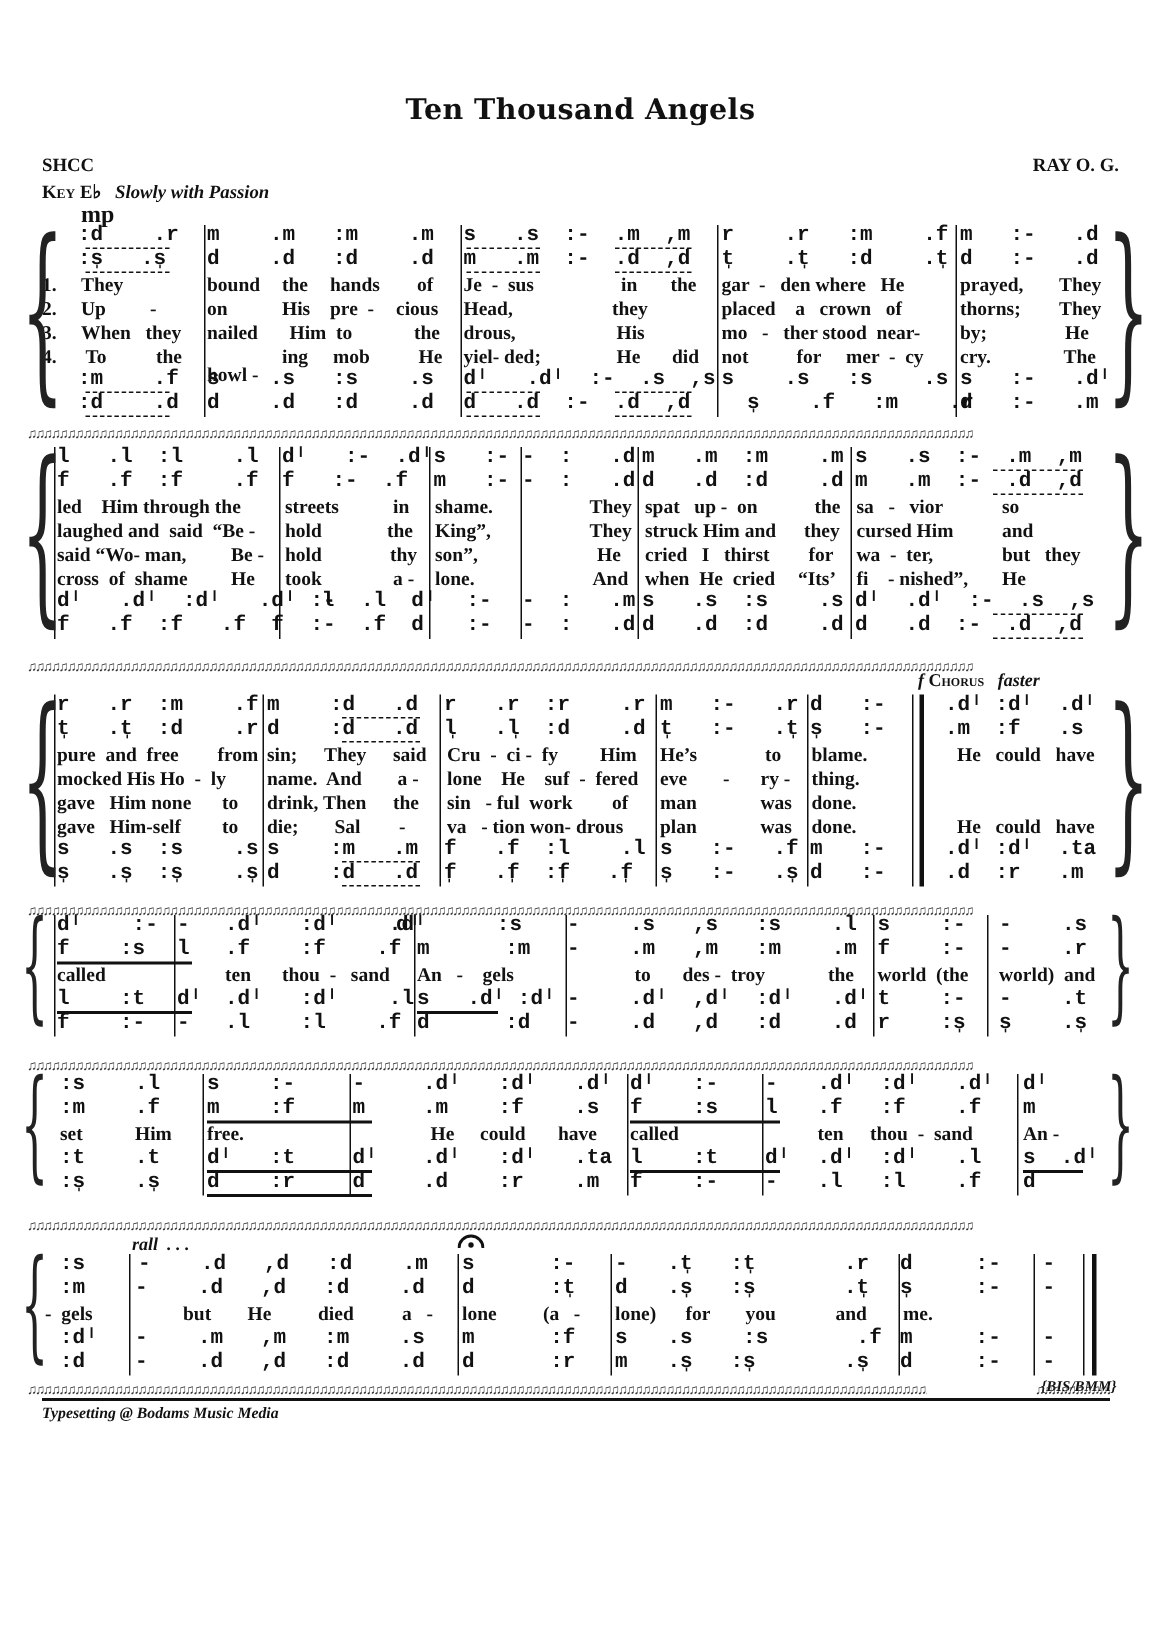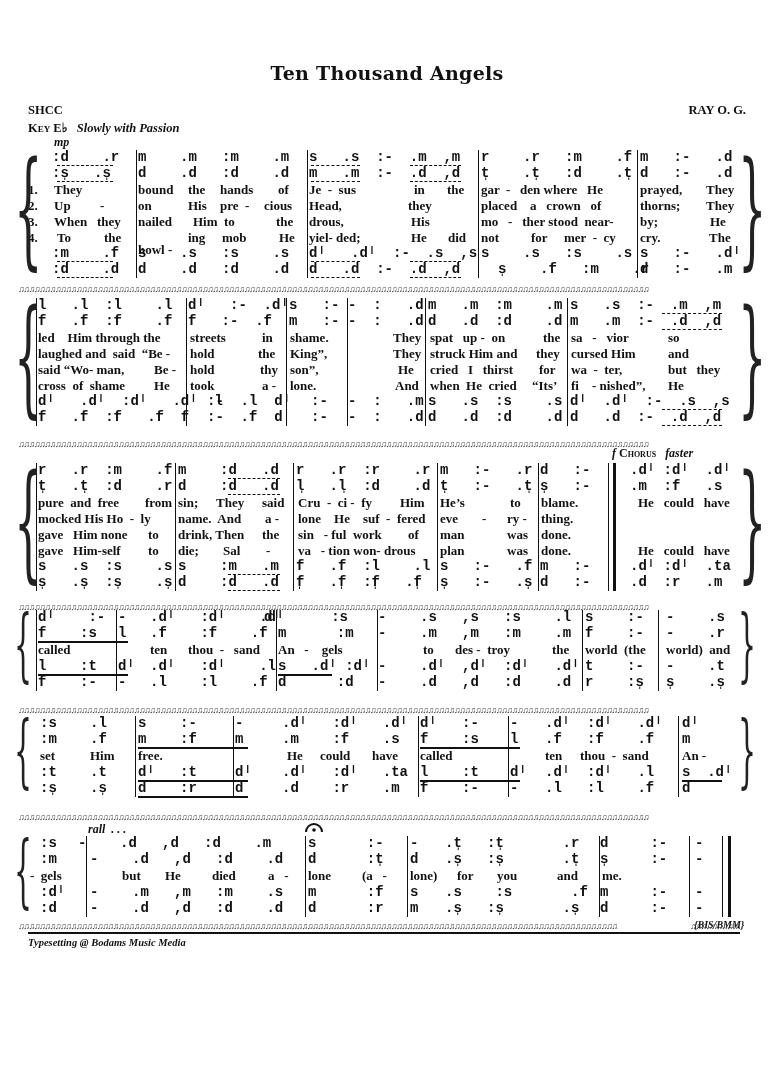--- a/index.html
+++ b/index.html
@@ -3,21 +3,21 @@
 <meta charset="utf-8">
 <style>
   html, body { margin: 0; padding: 0; background: #ffffff; }
   body { width: 774px; height: 1086px; position: relative; overflow: hidden; color: #111; font-family: "Liberation Serif", serif; }
   .title { position: absolute; left: 0; width: 774px; top: 62px; text-align: center; font-family: "DejaVu Serif", serif; font-weight: bold; font-size: 19px; letter-spacing: 0.3px; }
   .meta-left { position: absolute; left: 28px; top: 103px; font-weight: bold; font-size: 12.5px; }
   .meta-right { position: absolute; right: 28px; top: 103px; font-weight: bold; font-size: 12.5px; }
   .key-line { position: absolute; left: 28px; top: 120px; font-size: 12.5px; }
   .key-line .key { font-weight: bold; font-variant: small-caps; }
   .key-line .tempo { font-style: italic; font-weight: bold; margin-left: 6px; }
-  .dyn { position: absolute; font-style: italic; font-weight: bold; font-size: 12px; }
+  .dyn { position: absolute; font-weight: bold; font-size: 16px; }
 
   .system { position: absolute; left: 0; width: 774px; }
   .row { position: absolute; left: 0; height: 15px; width: 774px; }
   .cell { position: absolute; white-space: pre; line-height: 15px; }
   .sol { font-family: "Liberation Mono", monospace; font-weight: bold; font-size: 14px; }
   .lyr { font-family: "Liberation Serif", serif; font-weight: bold; font-size: 13px; }
   .bar { position: absolute; width: 1px; background: #111; }
   .bar.thick { width: 3px; }
   .brace-l, .brace-r { position: absolute; font-family: "DejaVu Serif", serif; color: #222; }
   .notes-divider { position: absolute; left: 18px; width: 730px; height: 8px; overflow: hidden; font-size: 9px; line-height: 8px; color: #333; white-space: nowrap; letter-spacing: -1.5px; }
@@ -466,21 +466,21 @@
       <div class="solid-beam" style="left: 138px; width: 110px; top: 80px;"></div>
       <div class="solid-beam" style="left: 420px; width: 100px; top: 31px;"></div>
       <div class="solid-beam" style="left: 420px; width: 100px; top: 64px;"></div>
       <div class="solid-beam" style="left: 682px; width: 40px; top: 64px;"></div>
       <div class="brace-l" style="left: 14px; top: -6px; font-size: 81px; line-height: 81px; transform: scaleX(0.35); transform-origin: left top;">{</div>
       <div class="brace-r" style="left: 738px; top: -6px; font-size: 81px; line-height: 81px; transform: scaleX(0.35); transform-origin: left top;">}</div>
     </div>
     <div class="system" style="top: 836px;">
       <div class="row" style="top: 0px;">
         <span class="cell sol" style="left: 40px;">:s</span>
-        <span class="cell sol" style="left: 78px;">-    .d   ,d   :d    .m</span>
+        <span class="cell sol" style="left: 92px;">-    .d   ,d   :d    .m</span>
         <span class="cell sol" style="left: 308px;">s      :-</span>
         <span class="cell sol" style="left: 410px;">-</span>
         <span class="cell sol" style="left: 445px;">.t̩   :t̩       .r</span>
         <span class="cell sol" style="left: 600px;">d     :-</span>
         <span class="cell sol" style="left: 695px;">-</span>
       </div>
       <div class="row" style="top: 16px;">
         <span class="cell sol" style="left: 40px;">:m</span>
         <span class="cell sol" style="left: 90px;">-    .d   ,d   :d    .d</span>
         <span class="cell sol" style="left: 308px;">d      :t̩</span>

